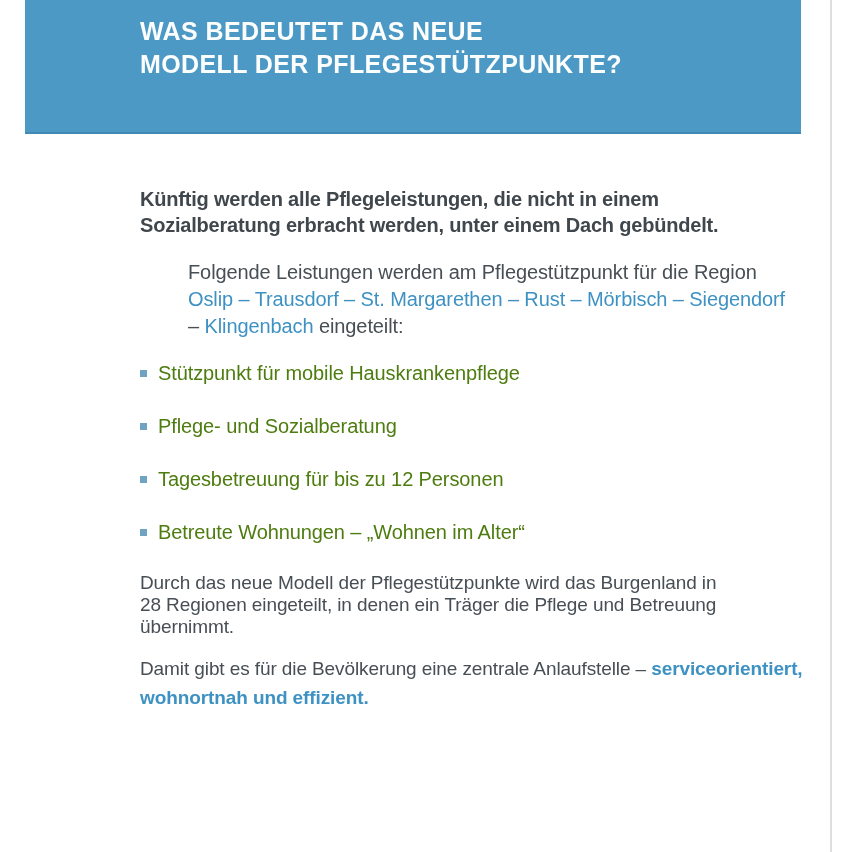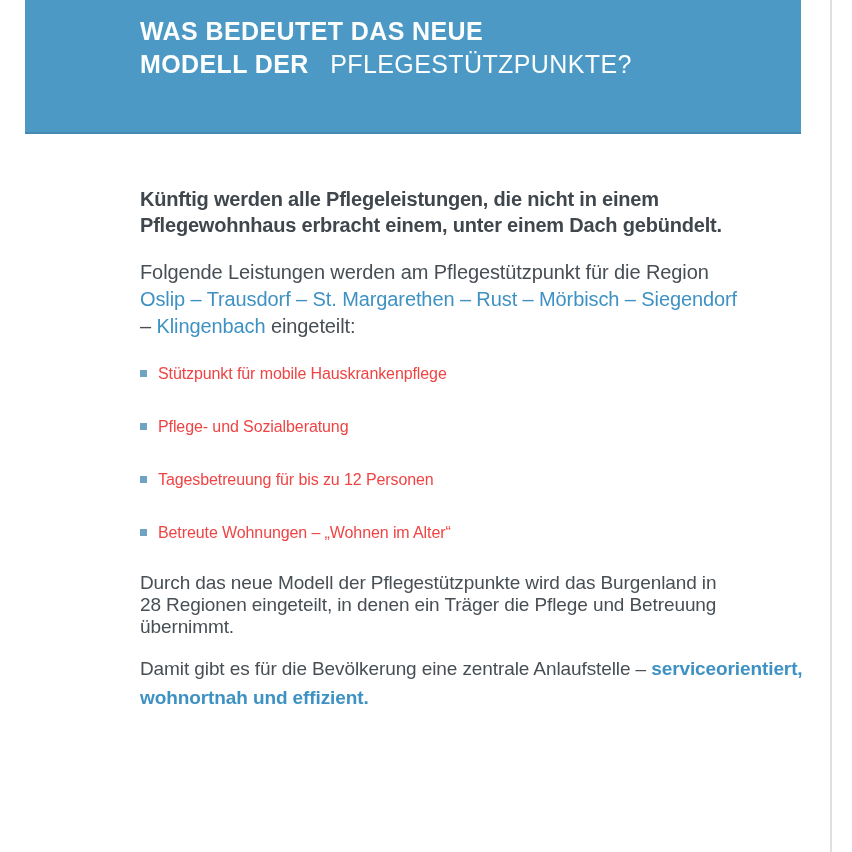--- a/index.html
+++ b/index.html
@@ -31,22 +31,21 @@
     left: 115px;
     top: 15px;
     color: #fcfdfd;
     font-size: 25px;
     font-weight: 600;
     line-height: 33px;
     letter-spacing: 0.4px;
     white-space: nowrap;
   }
   .t-bold {
-    font-weight: 400;
-    margin-left: 14px;
+    font-weight: 700;
   }
   
   .content {
     position: absolute;
     left: 140px;
     top: 186px;
     width: 665px;
   }
   .intro {
     margin: 0 0 21px 0;
@@ -59,37 +58,38 @@
   }
   .region {
     margin: 0 0 20px 0;
     font-size: 20px;
     line-height: 27px;
     color: #474e54;
     letter-spacing: -0.1px;
   }
   .r-line {
     white-space: nowrap;
+    margin-left: 48px;
   }
   .blue {
     color: #3e92c3;
   }
   
   .services {
     list-style: none;
     margin: 0;
     padding: 0;
   }
   .services li {
     position: relative;
     padding-left: 18px;
     margin-bottom: 26px;
-    font-size: 16px;
+    font-size: 20px;
     line-height: 27px;
-    color: #ef4444;
+    color: #4d7c0f;
     letter-spacing: -0.1px;
     white-space: nowrap;
   }
   .marker {
     position: absolute;
     left: 0;
     top: 10px;
     width: 7px;
     height: 7px;
     background: #6fa3c4;
@@ -131,21 +131,21 @@
   <div class="banner">
     <div class="banner-title">
       <div class="t-line">WAS BEDEUTET DAS NEUE</div>
       <div class="t-line"><span>MODELL DER </span><span class="t-bold">PFLEGESTÜTZPUNKTE?</span></div>
     </div>
   </div>
 
   <div class="content">
 
     <p class="intro">Künftig werden alle Pflegeleistungen, die nicht in einem
-Pflegewohnhaus erbracht einem, unter einem Dach gebündelt.</p>
+Sozialberatung erbracht werden, unter einem Dach gebündelt.</p>
 
     <div class="region">
       <div class="r-line">Folgende Leistungen werden am Pflegestützpunkt für die Region</div>
       <div class="r-line blue">Oslip – Trausdorf – St. Margarethen – Rust – Mörbisch – Siegendorf</div>
       <div class="r-line"><span>– </span><span class="blue">Klingenbach</span><span> eingeteilt:</span></div>
     </div>
 
     <ul class="services">
       <li>
         <span class="marker"></span>

